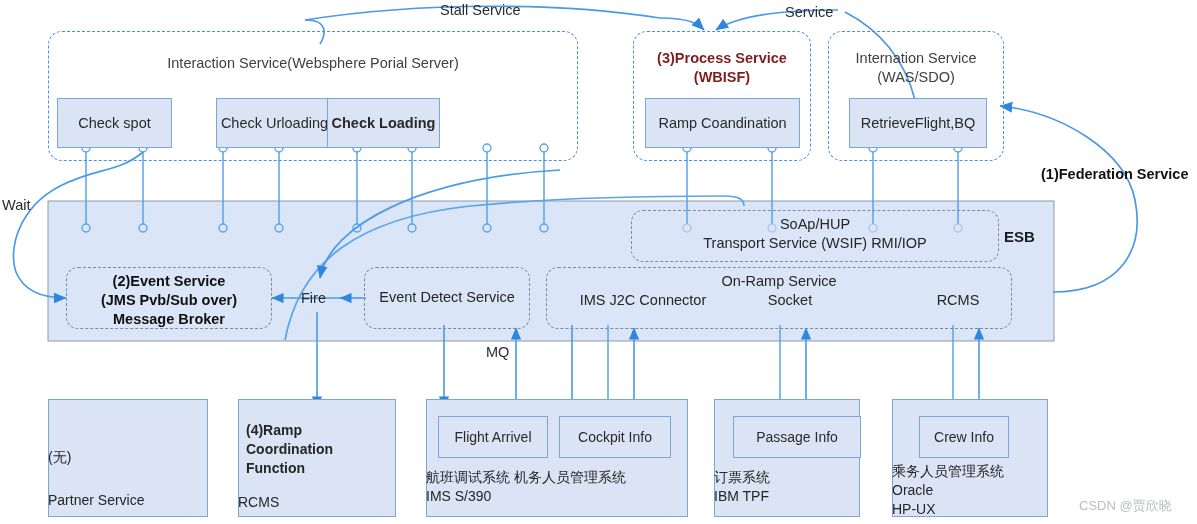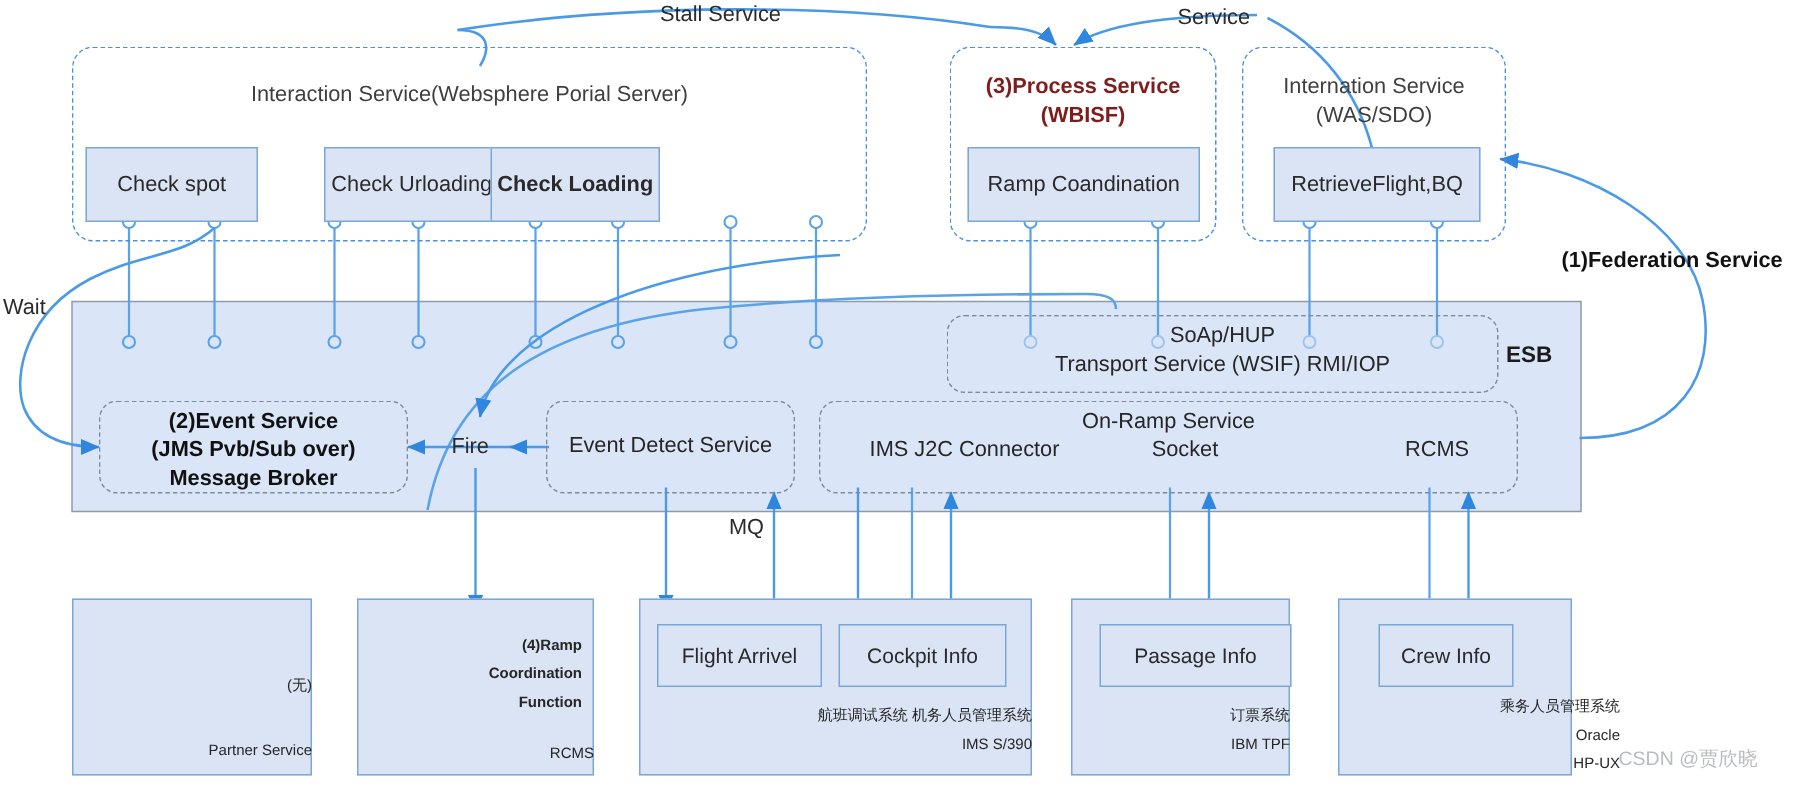--- a/index.html
+++ b/index.html
@@ -93,23 +93,23 @@
 
   
   .syscard {
     position: absolute;
     box-sizing: border-box;
     border: 1px solid #7ba7d7;
     background: #dae4f5;
   }
   .sys-caption {
     position: absolute;
-    text-align: right;
+    text-align: left;
     color: #262626;
-    font-size: 10px;
+    font-size: 14px;
     line-height: 19px;
     white-space: pre-line;
   }
 
   
   .edge-label {
     position: absolute;
     color: #2b2b2b;
     font-size: 14.5px;
     line-height: 18px;

